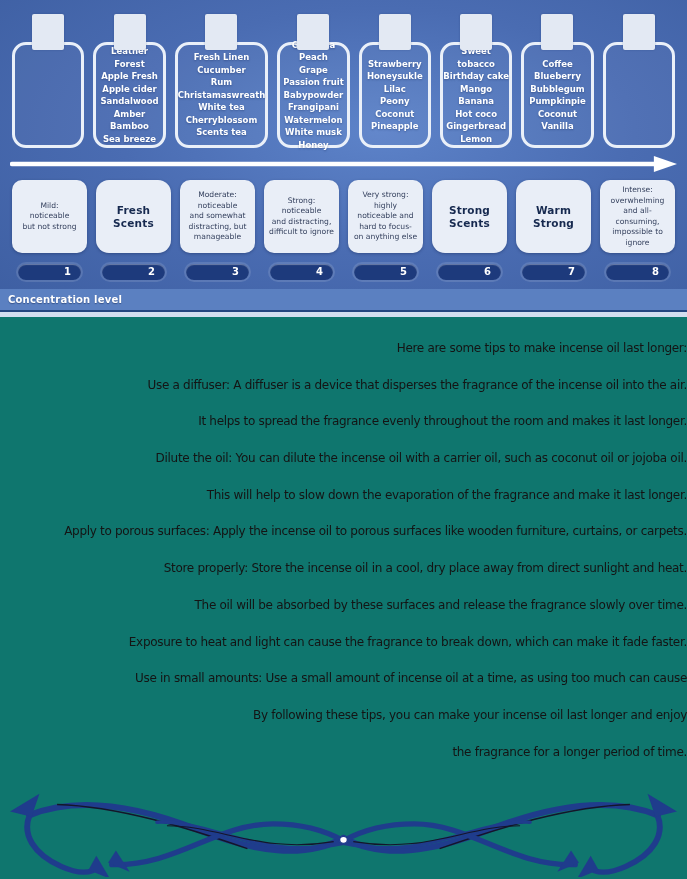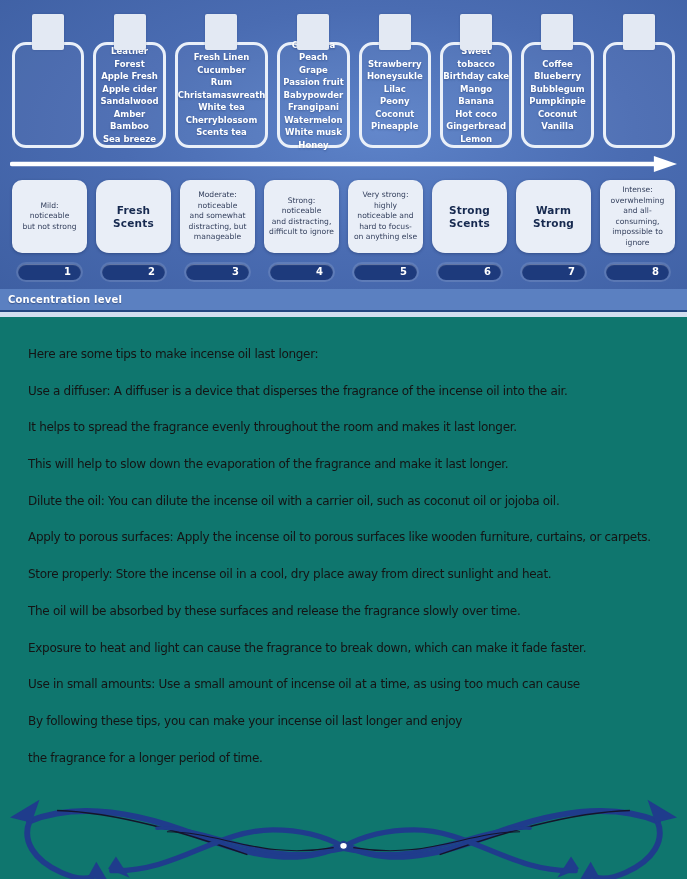--- a/index.html
+++ b/index.html
@@ -58,21 +58,21 @@
   }
   .axis-strip {
     background:#5b80c1; height:23px; line-height:22px;
     color:#ffffff; font-weight:bold; font-size:10px; padding-left:8px;
     letter-spacing:.2px; text-shadow:0 1px 1px rgba(20,40,90,.5);
     border-bottom:2px solid #24457f;
   }
   .under-strip { height:5px; background:#d3deef; }
 
   
-  .tips { padding:30px 0 0 28px; }
+  .tips { padding:24px 0 0 28px;text-align:right; }
   .tips > div {
     color:#141414; font-size:12px; letter-spacing:-0.3px; line-height:15px;
     margin-bottom:21.7px; white-space:nowrap;
   }
 
   
   .flourish-wrap { display:flex; justify-content:center; padding:4px 10px 0 10px; }
   .flourish-wrap svg { width:667px; height:92px; display:block; }
 </style>
 </head>
@@ -223,22 +223,22 @@
     </div>
 
     <div class="axis-strip">Concentration level</div>
   </div>
   <div class="under-strip"></div>
 
   <div class="tips">
       <div>Here are some tips to make incense oil last longer:</div>
       <div>Use a diffuser: A diffuser is a device that disperses the fragrance of the incense oil into the air.</div>
       <div>It helps to spread the fragrance evenly throughout the room and makes it last longer.</div>
+      <div>Dilute the oil: You can dilute the incense oil with a carrier oil, such as coconut oil or jojoba oil.</div>
       <div>This will help to slow down the evaporation of the fragrance and make it last longer.</div>
-      <div>Dilute the oil: You can dilute the incense oil with a carrier oil, such as coconut oil or jojoba oil.</div>
       <div>Apply to porous surfaces: Apply the incense oil to porous surfaces like wooden furniture, curtains, or carpets.</div>
       <div>Store properly: Store the incense oil in a cool, dry place away from direct sunlight and heat.</div>
       <div>The oil will be absorbed by these surfaces and release the fragrance slowly over time.</div>
       <div>Exposure to heat and light can cause the fragrance to break down, which can make it fade faster.</div>
       <div>Use in small amounts: Use a small amount of incense oil at a time, as using too much can cause</div>
       <div>By following these tips, you can make your incense oil last longer and enjoy</div>
       <div>the fragrance for a longer period of time.</div>
     </div>
 
   <div class="flourish-wrap">

